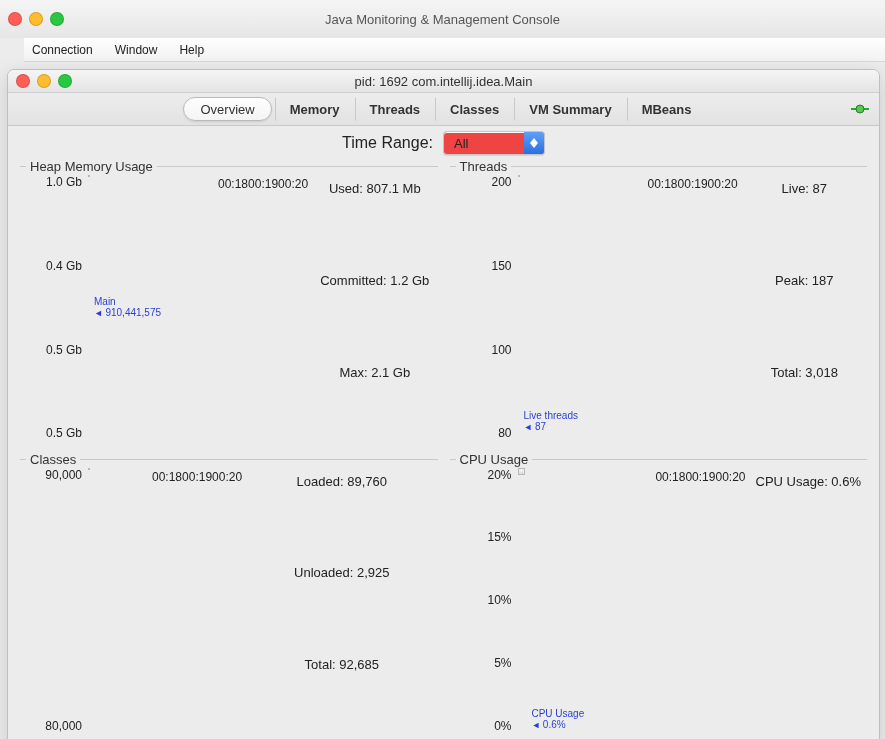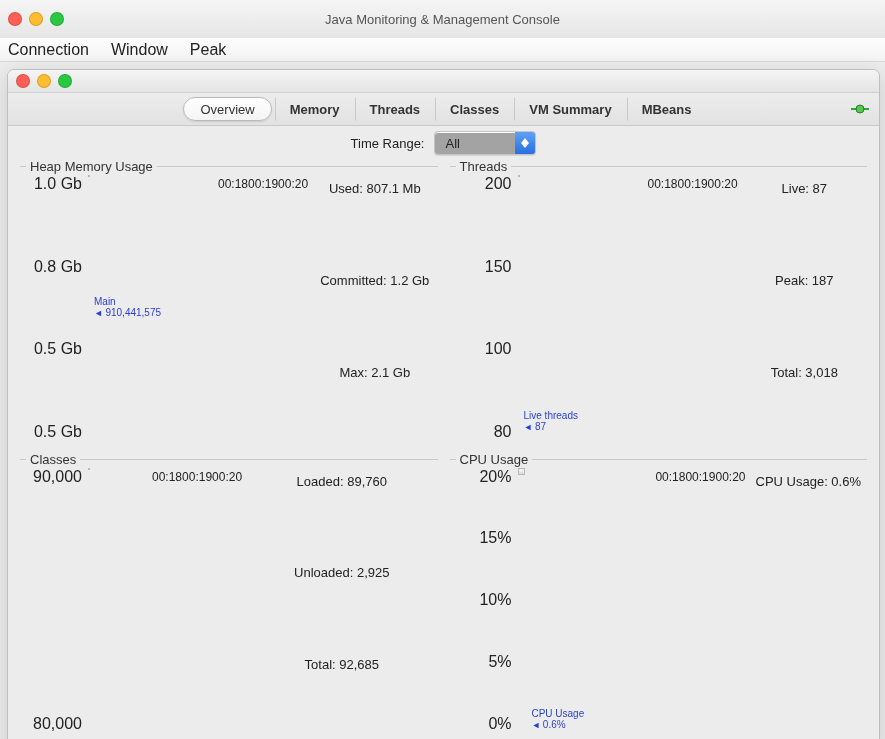--- a/index.html
+++ b/index.html
@@ -23,21 +23,22 @@
   .dot { width:12px; height:12px; border-radius:50%; border:0.5px solid rgba(0,0,0,0.15);}
   .dot.red { background:#ff5f57;}
   .dot.yellow{ background:#febc2e;}
   .dot.green{ background:#28c840;}
   .titlebar-title { position:absolute; left:0; right:0; text-align:center; font-size:13px; font-weight:500; color:#555;}
   .menubar {
     height: 22px;
     background: linear-gradient(#fdfdfd, #f2f2f2);
     border-top:1px solid #fff; border-bottom:1px solid #d9d9d9;
     display:flex; align-items:center; gap:22px; padding:0 8px;
-    font-size:16px;
+    font-size:12px;
+    margin-left:24px;
   }
   .menubar span { cursor:default; }
 
   .doc-outer { padding:7px; height:calc(739px - 44px - 14px); }
   .doc-window {
     width:100%; height:100%;
     background:#ececec;
     border:1px solid #bfbfbf; border-radius:7px; box-shadow:0 6px 20px rgba(0,0,0,0.15);
     display:flex; flex-direction:column; overflow:hidden;
   }
@@ -67,25 +68,25 @@
     padding:0 16px;
     margin:0 3px;
   }
   .conn-icon {
     position:absolute; right:10px; top:50%; transform:translateY(-50%);
     width:18px; height:14px;
   }
   .range-bar {
     height:34px; display:flex; align-items:center; justify-content:center; gap:10px;
   }
-  .range-bar label { font-size:13px; }
+  .range-bar label { font-size:16px; }
   .select-wrap {
     position:relative; height:22px;
     border:1px solid #c5c5c5; border-radius:4px;
-    background:#a3a3a3; display:flex; align-items:stretch;
+    background:#ef4444; display:flex; align-items:stretch;
     box-shadow:inset 0 1px 0 #fff, 0 1px 1px rgba(0,0,0,0.1);
     overflow:hidden;
   }
   .select-text { padding:0 10px; display:flex; align-items:center; min-width:60px; font-size:13px;}
   .select-arrows {
     width:20px; background:linear-gradient(#5ea0f7,#2a6fe0);
     display:flex; flex-direction:column; align-items:center; justify-content:center;
   }
   .select-arrows svg { display:block; }
 
@@ -96,21 +97,21 @@
   .panel {
     position:relative; border-top:1px solid #c9c9c9; padding:8px 6px 6px 6px;
     display:flex; flex-direction:row;
   }
   .panel-legend {
     position:absolute; top:-8px; left:6px; background:#ececec; padding:0 4px; font-size:13px; color:#333;
   }
   .chart-zone { flex:1; display:flex; position:relative; }
   .yaxis {
     width:56px; display:flex; flex-direction:column; justify-content:space-between; align-items:flex-end;
-    padding-right:6px; font-size:16px; color:#222;
+    padding-right:6px; font-size:12px; color:#222;
   }
   .plot-wrap { flex:1; position:relative; }
   .plot {
     position:absolute; inset:0;
     background:#fff; border:1px solid #b8b8b8; box-shadow:inset 0 0 3px rgba(0,0,0,0.12);
   }
   .grid line { stroke:#d5d5d5; stroke-width:1; }
   .series { fill:none; stroke:#2a3fd6; stroke-width:1.3; }
   .side-annot {
     color:#2a3fd6; font-size:10px; line-height:11px;
@@ -136,32 +137,33 @@
     <div class="dot red"></div>
     <div class="dot yellow"></div>
     <div class="dot green"></div>
   </div>
   <div class="titlebar-title">Java Monitoring &amp; Management Console</div>
 </div>
 
 <div class="menubar">
   <span>Connection</span>
   <span>Window</span>
-  <span>Peak</span>
+  <span>Help</span>
 </div>
 
 <div class="doc-outer">
   <div class="doc-window">
 
     <div class="doc-titlebar">
       <div class="traffic">
         <div class="dot red"></div>
         <div class="dot yellow"></div>
         <div class="dot green"></div>
       </div>
+      <div class="titlebar-title" style="font-weight:500;color:#333">pid: 1692 com.intellij.idea.Main</div>
     </div>
 
     <div class="tabs-toolbar">
       <div class="tabs-row">
         <div class="tab active">Overview</div>
         <div class="tab">Memory</div>
         <div class="tab">Threads</div>
         <div class="tab">Classes</div>
         <div class="tab">VM Summary</div>
         <div class="tab">MBeans</div>
@@ -189,21 +191,21 @@
       </div>
     </div>
 
     <div class="panels">
 
       <div class="panel">
         <div class="panel-legend">Heap Memory Usage</div>
         <div class="chart-zone">
           <div class="yaxis">
             <div>1.0 Gb</div>
-            <div>0.8 Gb</div>
+            <div>0.4 Gb</div>
             <div>0.5 Gb</div>
             <div>0.5 Gb</div>
           </div>
           <div class="plot-wrap">
             <svg class="plot" viewBox="0 0 100 100" preserveAspectRatio="none">
               <g class="grid">
                 <line x1="0" y1="0" x2="100" y2="0"></line>
                   <line x1="0" y1="40" x2="100" y2="40"></line>
                 <line x1="0" y1="80" x2="100" y2="80"></line>
                   <line x1="0" y1="100" x2="100" y2="100"></line>

